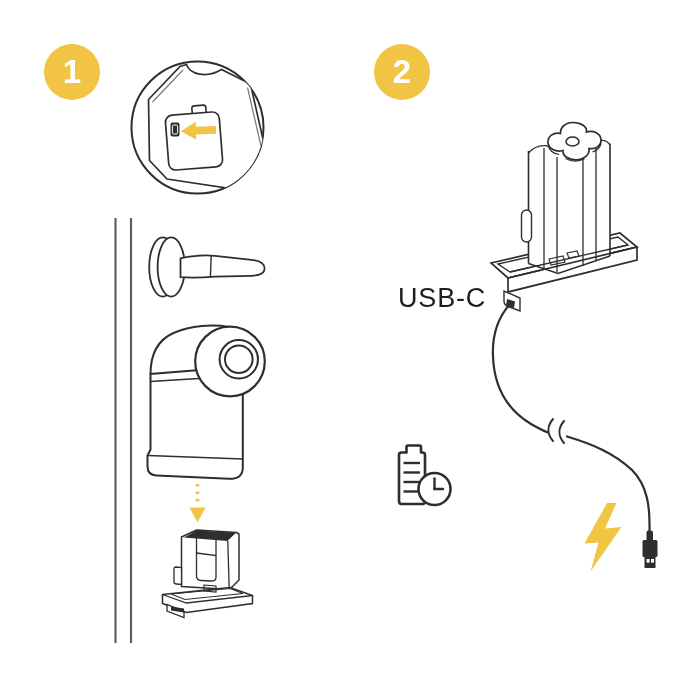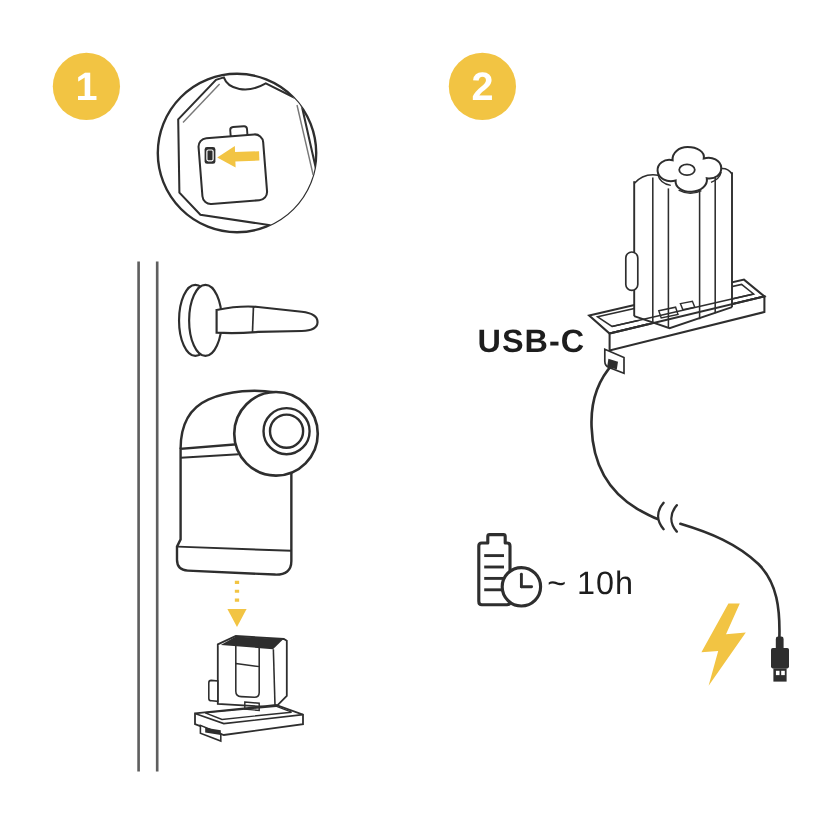--- a/index.html
+++ b/index.html
@@ -33,22 +33,21 @@
   .thin{fill:none;stroke:#787878;}
 </style>
 </head>
 <body>
 
 <div class="canvas">
 
   <div class="badge" style="left:44px;top:44px;">1</div>
   <div class="badge" style="left:374px;top:44px;">2</div>
 
-  <div class="label" style="left:398px;top:269px;font-weight:bold;">USB-C</div>
-  <div class="label" style="left:456px;top:471px;">~ 10h</div>
+  <div class="label" style="left:398px;top:283px;">USB-C</div>
 
   <svg width="700" height="700" viewBox="0 0 700 700">
     <defs>
       <clipPath id="insetClip">
           <circle cx="197.5" cy="127.5" r="66"></circle>
         </clipPath>
     </defs>
 
     <g>
       <path class="gray" stroke-width="2.2" d="M115.5,218 V643"></path>

